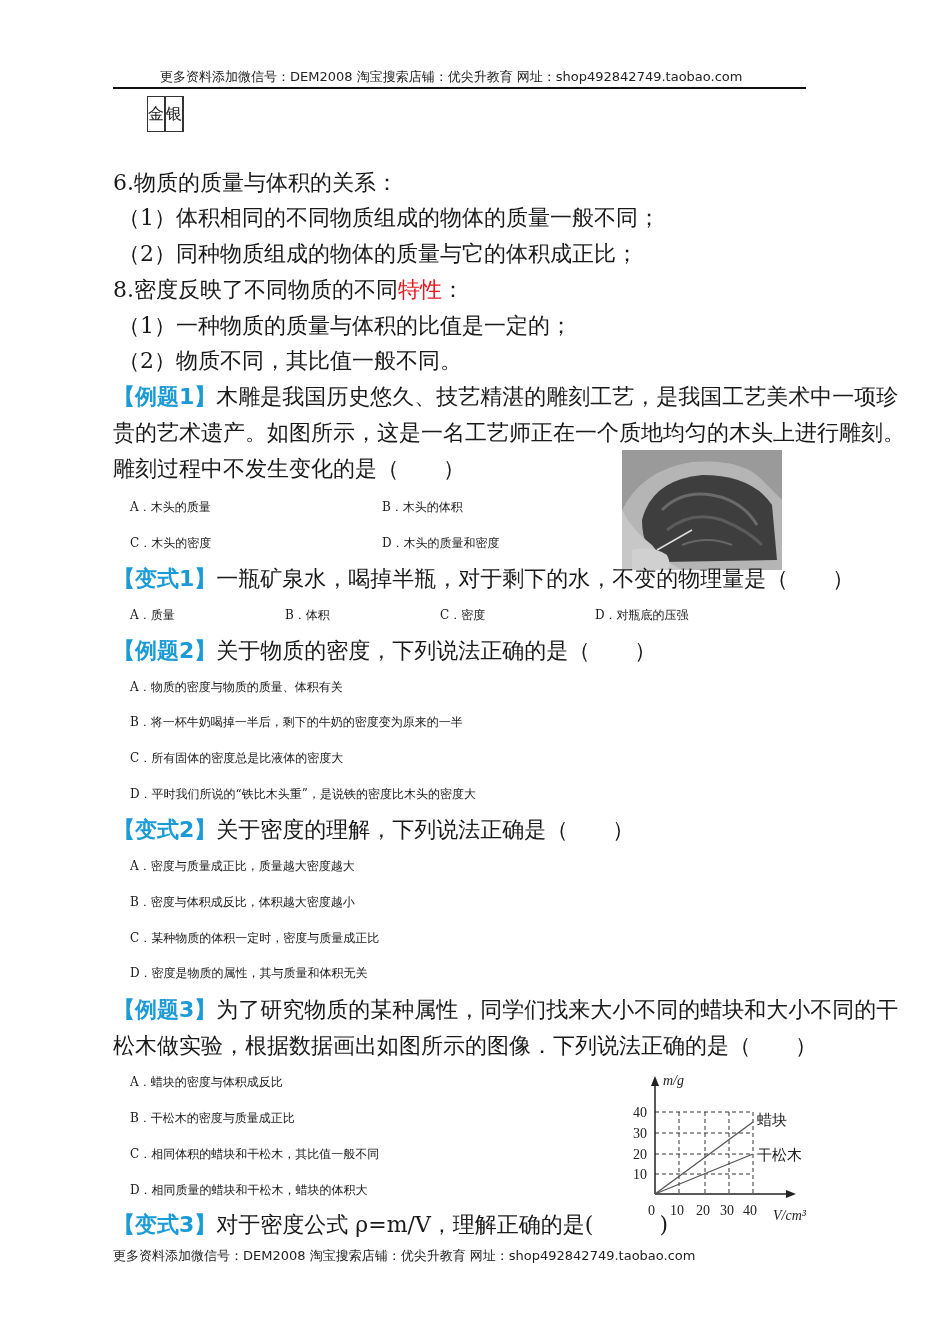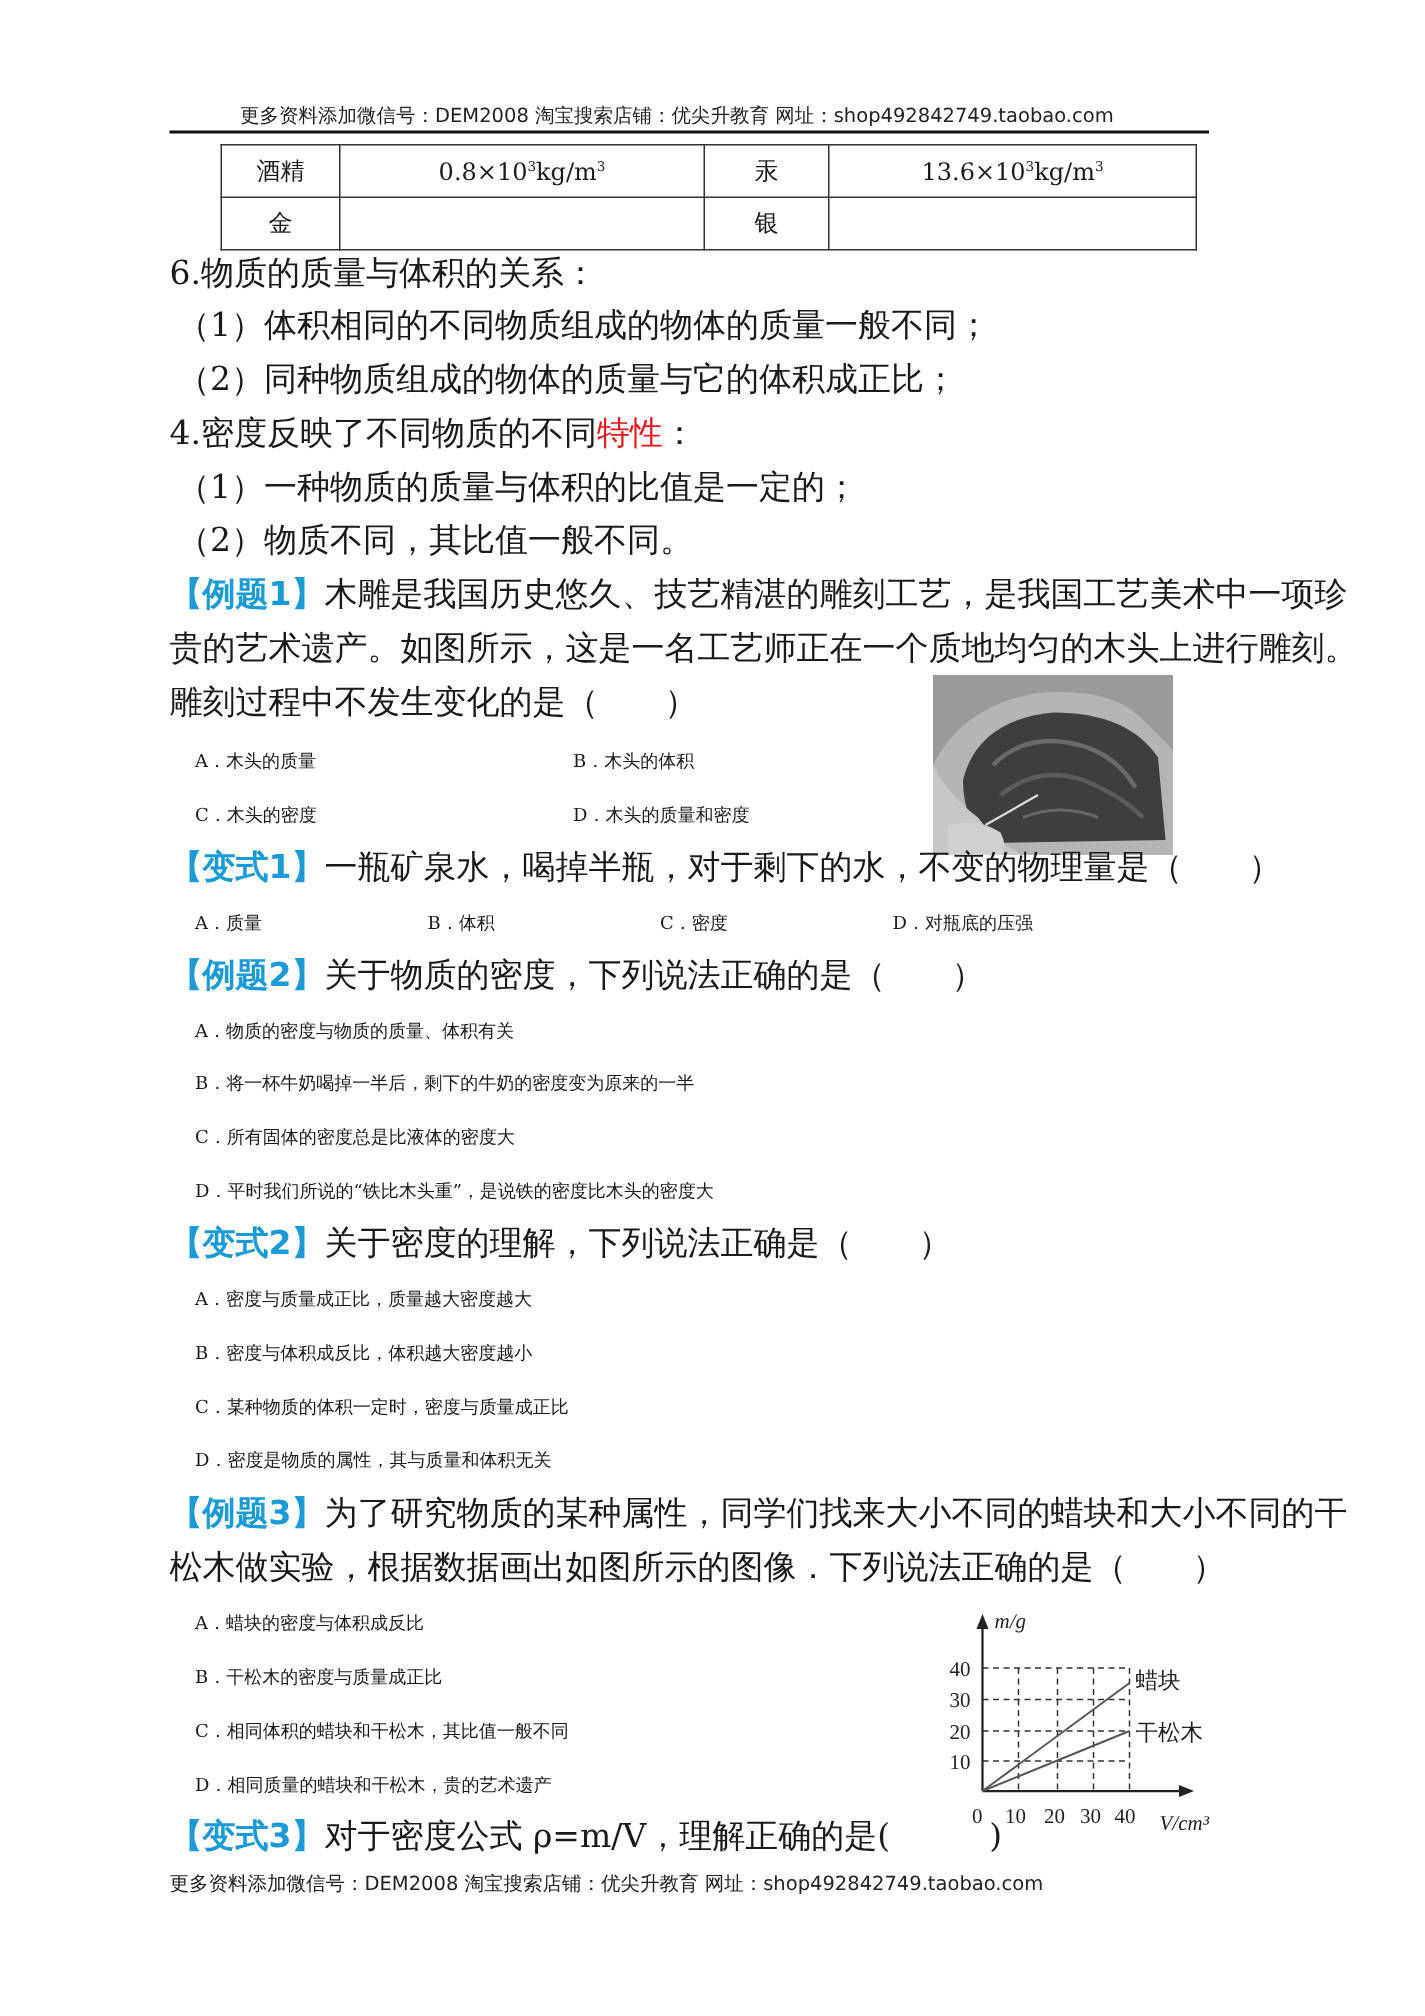--- a/index.html
+++ b/index.html
@@ -24,45 +24,35 @@
   .graph .cn { font-family: "DejaVu Sans", sans-serif; font-size: 15px; }
 </style>
 </head>
 <body>
 
 <div class="hdr">更多资料添加微信号：DEM2008 淘宝搜索店铺：优尖升教育 网址：shop492842749.taobao.com</div>
 <div class="hdr-rule"></div>
 
 <table class="dens">
   <tbody>
-      <tr>
-    <td style="width:78px">酒精</td>
-    <td style="width:242px">
-      <span>0.8×10</span><sup>3</sup><span>kg/m</span><sup>3</sup>
-    </td>
-    <td style="width:82px">汞</td>
-    <td style="width:244px">
-      <span>13.6×10</span><sup>3</sup><span>kg/m</span><sup>3</sup>
-    </td>
-  </tr>
   <tr>
     <td>金</td>
     <td></td>
     <td>银</td>
     <td></td>
   </tr>
 </tbody>
   </table>
 
 <div class="line" style="top:171px">6.物质的质量与体积的关系：</div>
 <div class="line ind" style="top:206px">（1）体积相同的不同物质组成的物体的质量一般不同；</div>
 <div class="line ind" style="top:242px">（2）同种物质组成的物体的质量与它的体积成正比；</div>
 
 <div class="line" style="top:278px">
-  <span>4.密度反映了不同物质的不同</span><span class="red">特性</span><span>：</span>
+  <span>8.密度反映了不同物质的不同</span><span class="red">特性</span><span>：</span>
 </div>
 <div class="line ind" style="top:314px">（1）一种物质的质量与体积的比值是一定的；</div>
 <div class="line ind" style="top:349px">（2）物质不同，其比值一般不同。</div>
 
 <div class="line" style="top:385px">
   <span class="tag">【例题1】</span><span>木雕是我国历史悠久、技艺精湛的雕刻工艺，是我国工艺美术中一项珍</span>
 </div>
 <div class="line" style="top:421px">贵的艺术遗产。如图所示，这是一名工艺师正在一个质地均匀的木头上进行雕刻。</div>
 <div class="line" style="top:457px">雕刻过程中不发生变化的是（　　）</div>
 <div class="opt" style="left:130px; top:495px">A．木头的质量</div>
@@ -108,21 +98,21 @@
 <div class="opt" style="left:130px; top:926px">C．某种物质的体积一定时，密度与质量成正比</div>
 <div class="opt" style="left:130px; top:961px">D．密度是物质的属性，其与质量和体积无关</div>
 
 <div class="line" style="top:998px">
   <span class="tag">【例题3】</span><span>为了研究物质的某种属性，同学们找来大小不同的蜡块和大小不同的干</span>
 </div>
 <div class="line" style="top:1034px">松木做实验，根据数据画出如图所示的图像．下列说法正确的是（　　）</div>
 <div class="opt" style="left:130px; top:1070px">A．蜡块的密度与体积成反比</div>
 <div class="opt" style="left:130px; top:1106px">B．干松木的密度与质量成正比</div>
 <div class="opt" style="left:130px; top:1142px">C．相同体积的蜡块和干松木，其比值一般不同</div>
-<div class="opt" style="left:130px; top:1178px">D．相同质量的蜡块和干松木，贵的艺术遗产</div>
+<div class="opt" style="left:130px; top:1178px">D．相同质量的蜡块和干松木，蜡块的体积大</div>
 
 <svg class="graph" viewBox="620 1065 215 165">
 
   <g stroke="#333" stroke-width="1" stroke-dasharray="4,3" fill="none">
     <line x1="655" y1="1112" x2="753" y2="1112"></line>
     <line x1="655" y1="1133" x2="753" y2="1133"></line>
     <line x1="655" y1="1154" x2="753" y2="1154"></line>
     <line x1="655" y1="1174" x2="753" y2="1174"></line>
     <line x1="679" y1="1112" x2="679" y2="1194"></line>
     <line x1="705" y1="1112" x2="705" y2="1194"></line>

